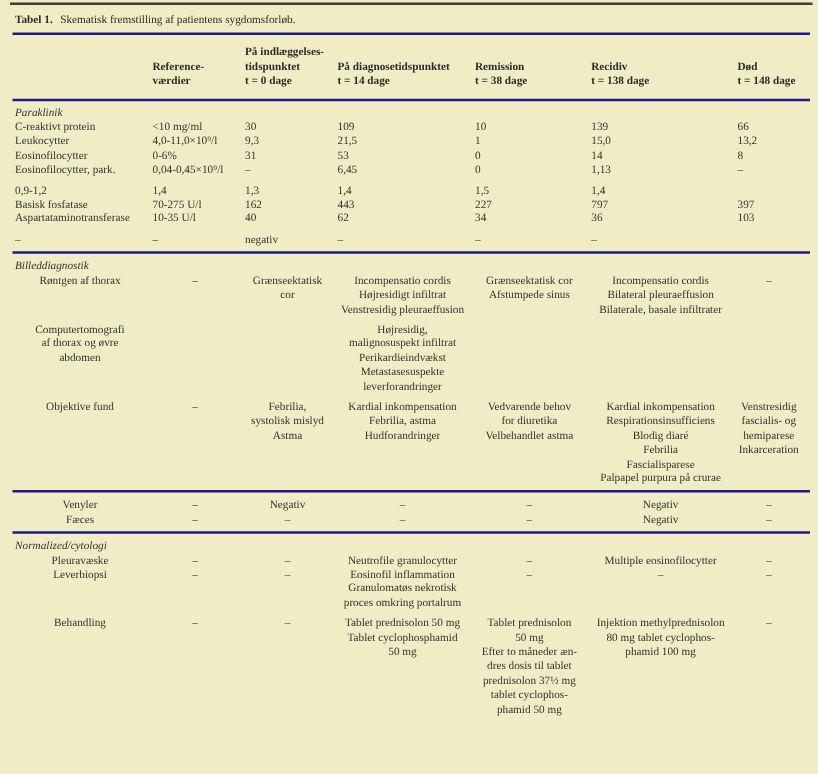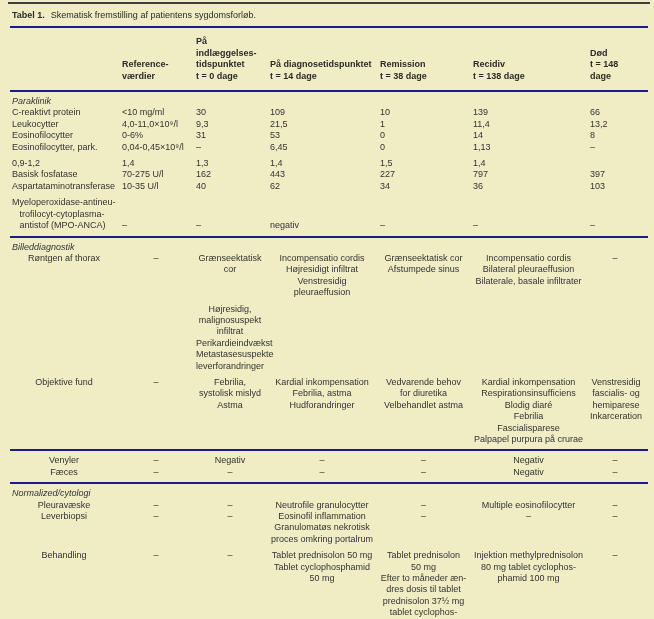--- a/index.html
+++ b/index.html
@@ -1,21 +1,21 @@
 <!DOCTYPE html>
 <html><head>
 <meta charset="utf-8">
 <style>
   html,body{margin:0;padding:0;background:#f0edc5;}
   .page{
     position:relative;
     width:654px;height:619px;
     box-sizing:border-box;
     background:#f0edc5;
-    font-family:Liberation Sans, sans-serif;
+    font-family:Liberation Serif, serif;
     font-size:9px;line-height:11.4px;
     color:#333;
     padding:0 8px 0 12px;
     overflow:hidden;
   }
   .top-rule{border-top:2px solid #3d3d3d;margin:2px -4px 0 -4px;}
   .title{margin:6px 0 5px 0;color:#2b2b2b;}
   .title .bold{font-weight:bold;margin-right:6px;}
   .rule{border-top:2px solid #1b1b8a;margin:4px -2px 4px -2px;}
   .grid{display:grid;grid-template-columns:110px 74px 74px 110px 93px 117px 1fr;}
@@ -63,21 +63,21 @@
         <div class="cell">10</div>
         <div class="cell">139</div>
         <div class="cell">66</div>
       </div>
       <div class="grid row vb">
         <div class="cell">Leukocytter</div>
         <div class="cell">4,0-11,0×10⁹/l</div>
         <div class="cell">9,3</div>
         <div class="cell">21,5</div>
         <div class="cell">1</div>
-        <div class="cell">11,4</div>
+        <div class="cell">15,0</div>
         <div class="cell">13,2</div>
       </div>
       <div class="grid row vb">
         <div class="cell">Eosinofilocytter</div>
         <div class="cell">0-6%</div>
         <div class="cell">31</div>
         <div class="cell">53</div>
         <div class="cell">0</div>
         <div class="cell">14</div>
         <div class="cell">8</div>
@@ -111,23 +111,20 @@
       <div class="grid row vb">
         <div class="cell">Aspartataminotransferase</div>
         <div class="cell">10-35 U/l</div>
         <div class="cell">40</div>
         <div class="cell">62</div>
         <div class="cell">34</div>
         <div class="cell">36</div>
         <div class="cell">103</div>
       </div>
       <div class="grid row vb gap">
-        <div class="cell">Myeloperoxidase-antineu-
-   trofilocyt-cytoplasma-
-   antistof (MPO-ANCA)</div>
         <div class="cell">–</div>
         <div class="cell">–</div>
         <div class="cell">negativ</div>
         <div class="cell">–</div>
         <div class="cell">–</div>
         <div class="cell">–</div>
       </div>
       <div class="rule"></div>
       <div class="section-title">Billeddiagnostik</div>
       <div class="grid row vt">
@@ -139,20 +136,23 @@
 Højresidigt infiltrat
 Venstresidig pleuraeffusion</div>
         <div class="cell">Grænseektatisk cor
 Afstumpede sinus</div>
         <div class="cell">Incompensatio cordis
 Bilateral pleuraeffusion
 Bilaterale, basale infiltrater</div>
         <div class="cell">–</div>
       </div>
       <div class="grid row vt gap">
+        <div class="cell">Computertomografi
+af thorax og øvre
+abdomen</div>
         <div class="cell"></div>
         <div class="cell"></div>
         <div class="cell">Højresidig,
 malignosuspekt infiltrat
 Perikardieindvækst
 Metastasesuspekte
 leverforandringer</div>
         <div class="cell"></div>
         <div class="cell"></div>
         <div class="cell"></div>

